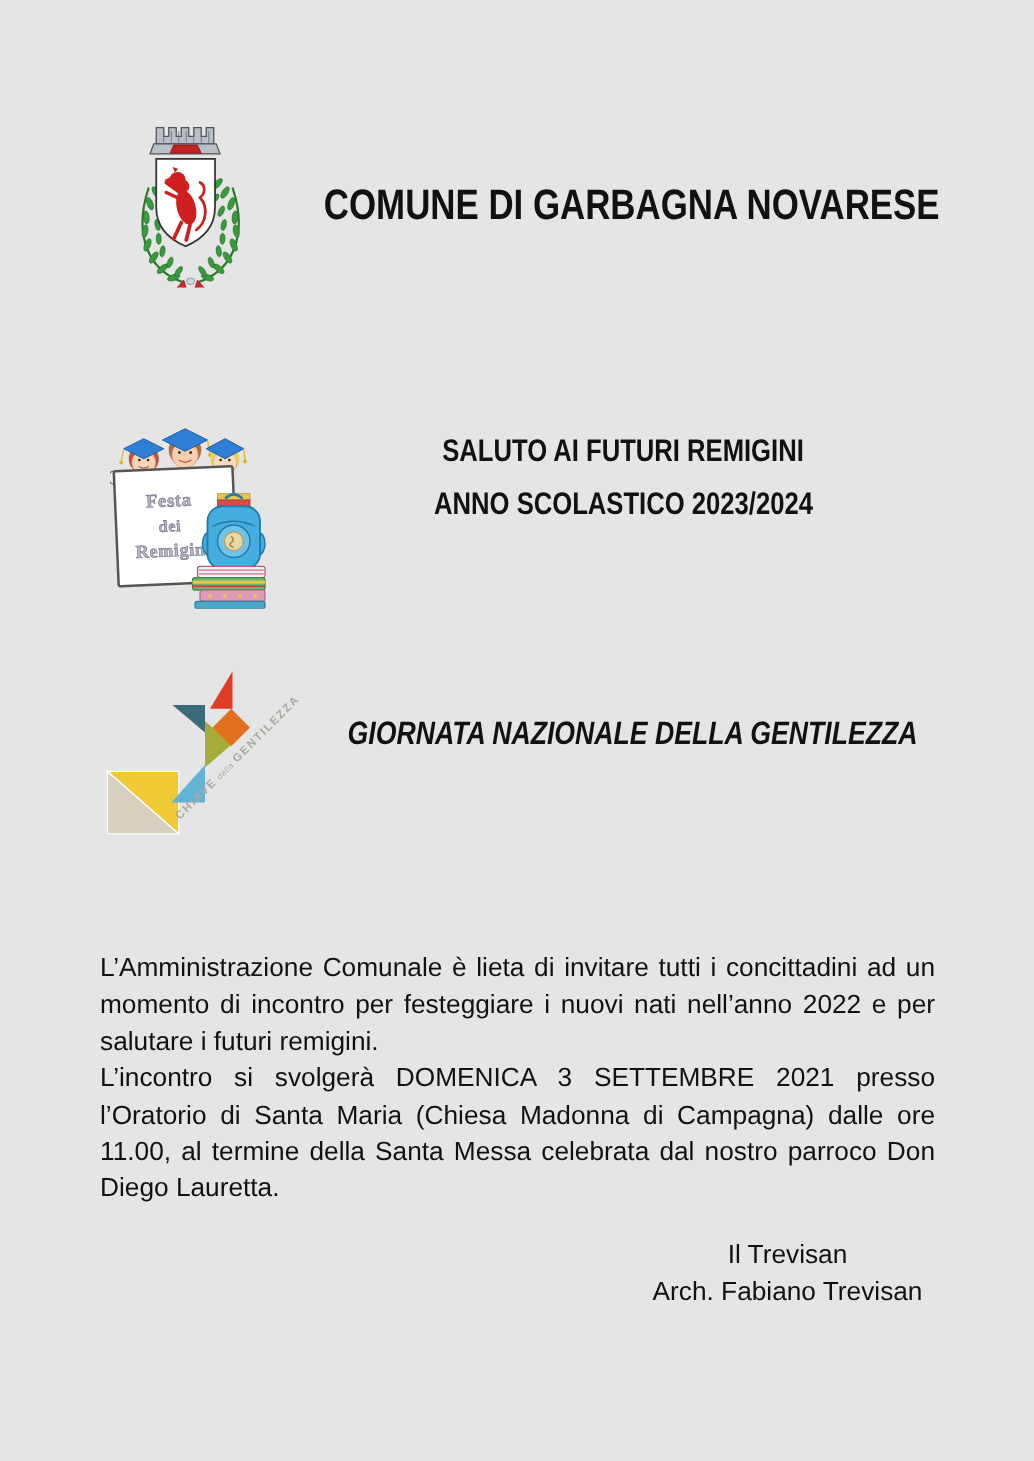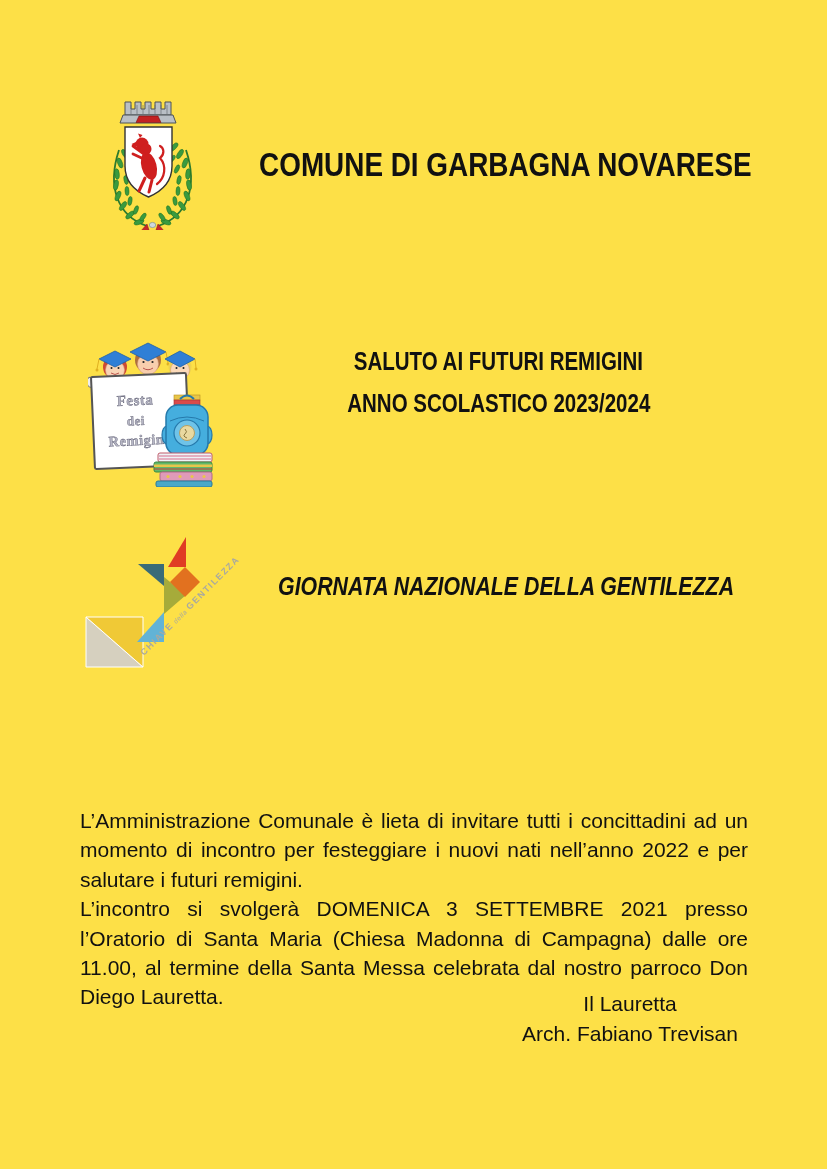--- a/index.html
+++ b/index.html
@@ -1,25 +1,25 @@
 <!DOCTYPE html>
 <html><head>
 <meta charset="utf-8">
 <style>
   html,body{margin:0;padding:0;background:#ffffff;}
-  .page{position:relative;width:827px;height:1169px;background:#fde047;overflow:hidden;
+  .page{position:relative;width:827px;height:1169px;background:#e5e5e5;overflow:hidden;
         font-family:"Liberation Sans","DejaVu Sans",sans-serif;color:#111;}
   .heading{position:absolute;text-align:center;font-weight:bold;white-space:nowrap;}
   .cond{display:inline-block;transform:scaleX(0.82);transform-origin:center center;}
   .h1{left:205px;right:70px;top:146px;font-size:34px;line-height:36px;}
   .h2{left:70px;right:70px;top:249px;font-size:34px;line-height:36px;}
   .sub1{left:228px;right:58px;top:340px;font-size:25px;line-height:42px;}
   .sub2{left:228px;right:58px;top:565px;font-size:26px;line-height:43px;font-style:italic;}
   .bodytext{position:absolute;left:80px;top:760px;width:668px;font-size:21px;
-            line-height:29.4px;text-align:justify;margin-top:46px;}
+            line-height:29.4px;text-align:justify;}
   .bodytext p{margin:0;}
   .signature{position:absolute;left:455px;top:989px;width:350px;text-align:center;
              font-size:21px;line-height:30px;}
   .figure{position:absolute;}
   .sign-text{font-family:"Liberation Serif","DejaVu Serif",serif;font-weight:bold;
              fill:#b7b7c6;stroke:#5c5c70;stroke-width:0.4px;letter-spacing:0.5px;}
   .logo-text{font-weight:bold;letter-spacing:1.5px;fill:#a9a9a0;}
 </style>
 </head>
 <body>
@@ -177,17 +177,17 @@
   <div class="heading sub2">
     <div><span class="cond">GIORNATA NAZIONALE DELLA GENTILEZZA</span></div>
   </div>
 
   <div class="bodytext">
     <p>L’Amministrazione Comunale è lieta di invitare tutti i concittadini ad un momento di incontro per festeggiare i nuovi nati nell’anno 2022 e per salutare i futuri remigini.</p>
     <p>L’incontro si svolgerà DOMENICA 3 SETTEMBRE 2021 presso l’Oratorio di Santa Maria (Chiesa Madonna di Campagna) dalle ore 11.00, al termine della Santa Messa celebrata dal nostro parroco Don Diego Lauretta.</p>
   </div>
 
   <div class="signature">
-    <div>Il Lauretta</div>
+    <div>Il Trevisan</div>
     <div>Arch. Fabiano Trevisan</div>
   </div>
 
 </div>
 
 </body></html>

